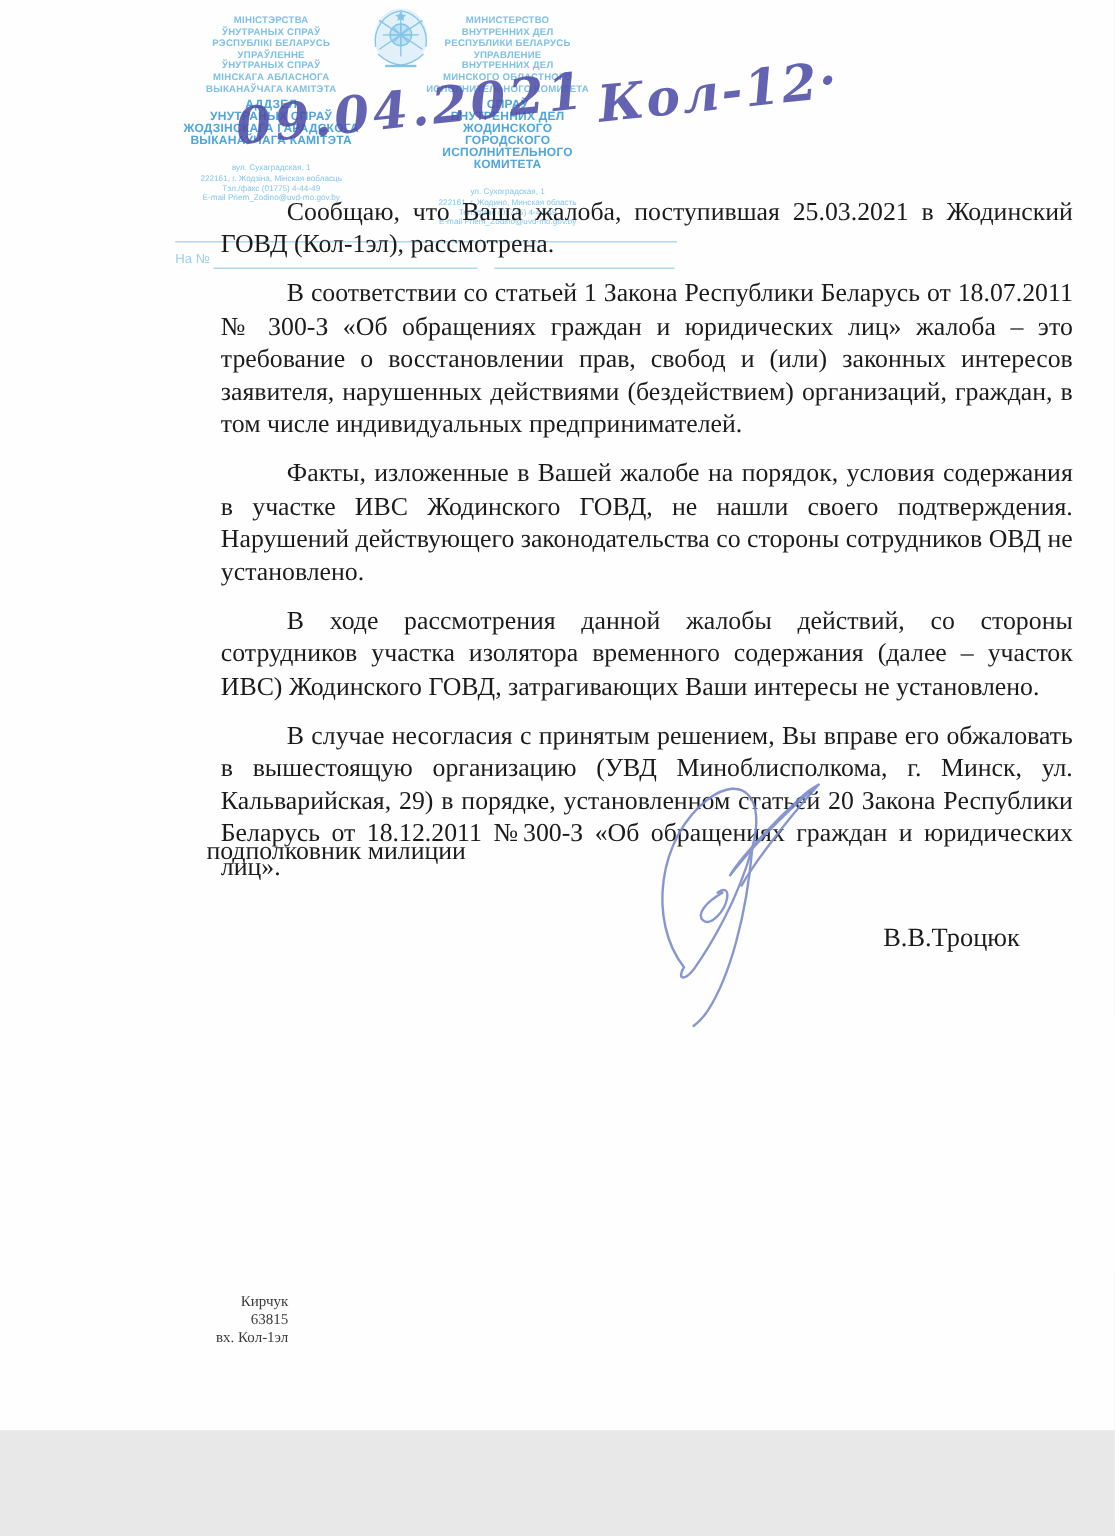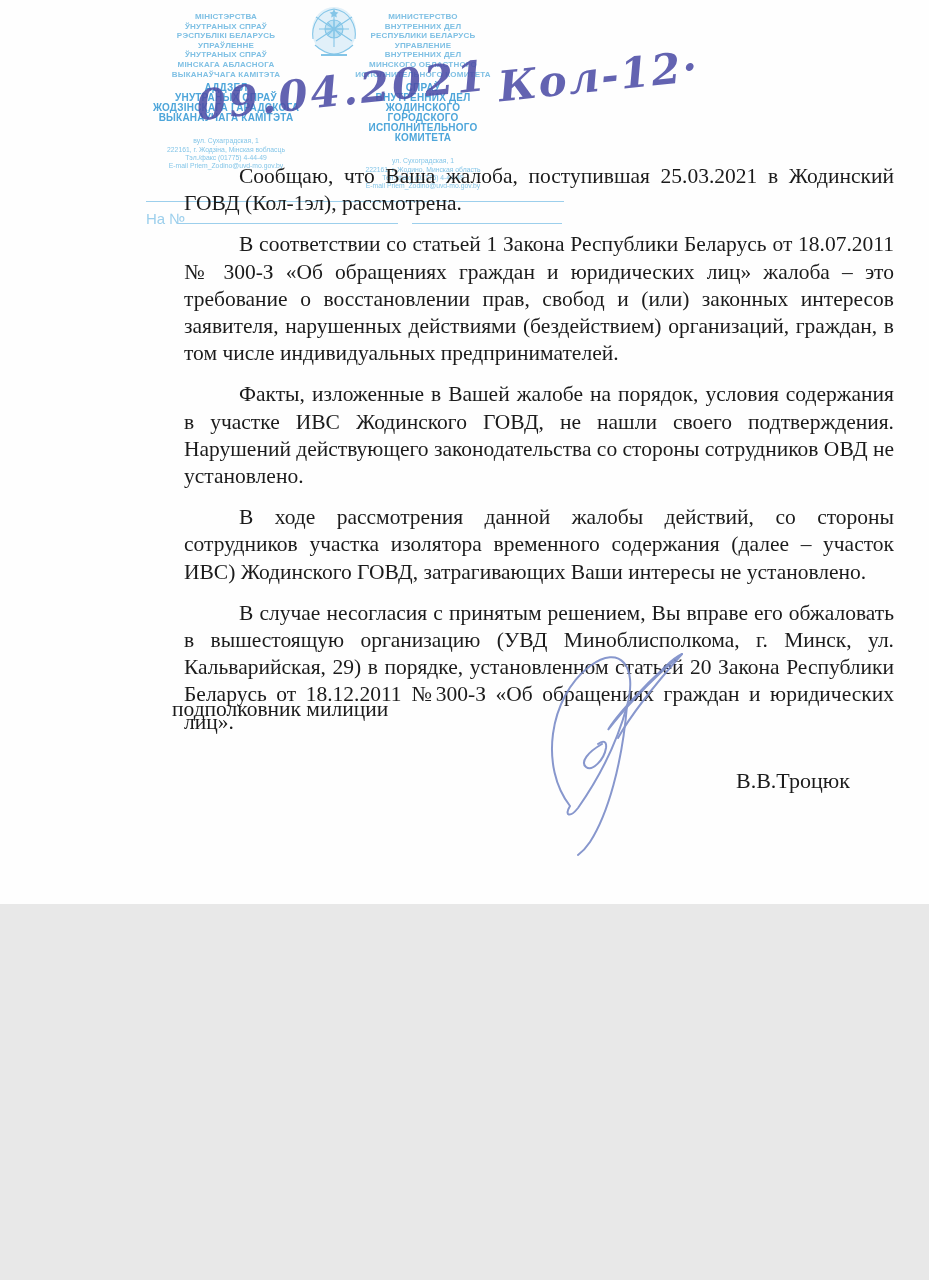--- a/index.html
+++ b/index.html
@@ -1,18 +1,18 @@
 <!DOCTYPE html>
 <html><head>
 <meta charset="utf-8">
 <style>
   html,body{margin:0;padding:0;background:#e8e8e8;}
   .page{
     position:relative;
-    width:929px;height:904px;
+    width:929px;height:1192px;
     margin:0 auto;
     background:#fefefe;
     overflow:hidden;
     font-family:"Liberation Serif", serif;
     color:#1b1b1b;
     text-decoration:underline;
   }
   
   .lh-col{position:absolute;text-align:center;font-family:"Liberation Sans", sans-serif;}
   .lh-left{left:138px;top:12px;width:176px;}
@@ -22,21 +22,21 @@
   .lh-dept div{font-size:10px;line-height:10px;font-weight:700;color:#4ea6da;letter-spacing:.2px;}
   .lh-addr{margin-top:14px;}
   .lh-addr div{font-size:6.8px;line-height:8.4px;font-weight:400;color:#85c6e8;}
   .lh-emblem{position:absolute;left:301px;top:5px;width:66px;height:54px;}
   
   .form-line{position:absolute;height:1px;background:#9ccfec;}
   .line-a{left:146px;top:201px;width:418px;}
   .line-b1{left:178px;top:223px;width:220px;}
   .line-b2{left:412px;top:223px;width:150px;}
   .na-no{position:absolute;left:146px;top:210px;font-family:"Liberation Sans",sans-serif;
-         font-size:15px;color:#9ccfec;}
+         font-size:11px;color:#9ccfec;}
   
   .handwriting{
     position:absolute;
     font-family:"DejaVu Serif", serif;
     font-style:italic;font-weight:700;
     color:rgba(77,77,166,.88);
     transform:rotate(-6deg);
     white-space:nowrap;
     pointer-events:none;
   }

